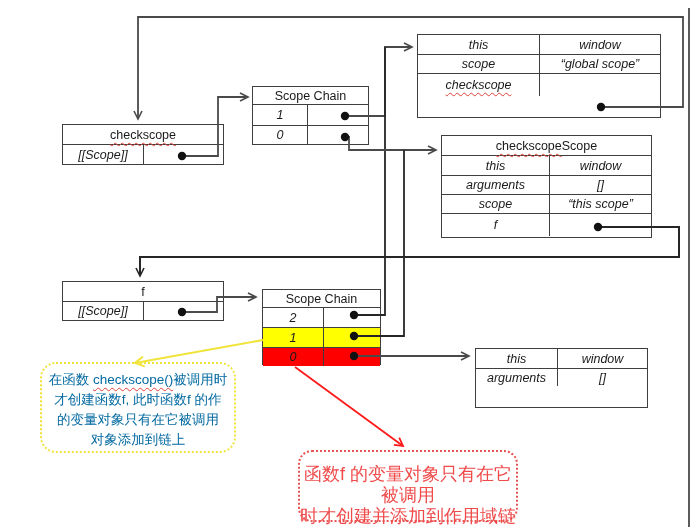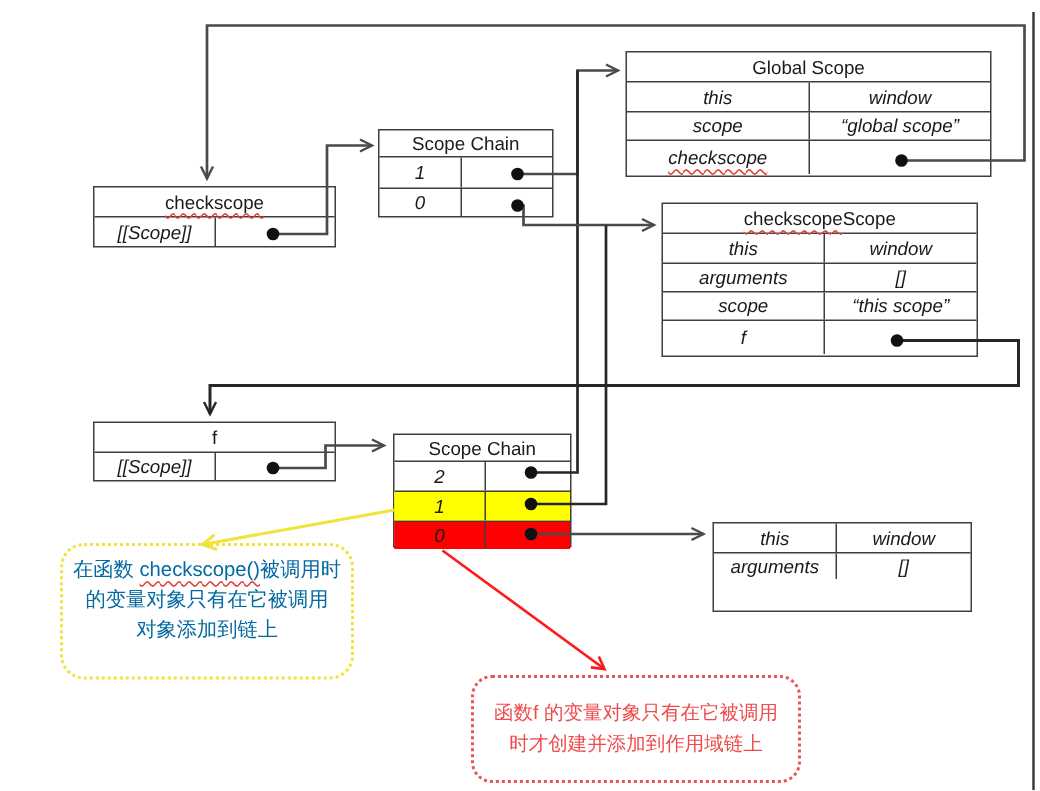--- a/index.html
+++ b/index.html
@@ -15,22 +15,22 @@
   .c1,.c2{box-sizing:border-box;display:flex;align-items:center;justify-content:center;height:100%;}
   .c1{border-right:1.6px solid #3f3f3f;}
   .c2{flex:1;}
   .row-yellow{background:#ffff00;}
   .row-red{background:#ff0000;}
   .squiggle{text-decoration-line:underline;text-decoration-style:wavy;
     text-decoration-color:#e2433b;text-decoration-thickness:1px;text-underline-offset:3px;}
   .callout{position:absolute;box-sizing:border-box;border-radius:16px;text-align:center;z-index:2;}
   #callout-yellow{left:40px;top:362px;width:196px;height:91px;border:2px dotted #f0e43a;
     color:#0369a1;font-size:13.5px;line-height:20px;padding-top:6px;}
-  #callout-red{left:314px;top:450px;width:220px;height:72px;border:2px dotted #e85555;
-    color:#ef4b4b;font-size:13px;line-height:21px;padding-top:12px;border-radius:14px;}
+  #callout-red{left:298px;top:450px;width:220px;height:72px;border:2px dotted #e85555;
+    color:#ef4b4b;font-size:18px;line-height:21px;padding-top:12px;border-radius:14px;}
   #wires{position:absolute;left:0;top:0;z-index:5;pointer-events:none;}
 </style>
 </head>
 <body>
 
 <div id="canvas">
 
   <div class="tbl" style="left:62px;top:124px;width:162px;height:41px;">
     <div class="tbl-title" style="height:20px;">
       <span class="squiggle">checkscope</span>
@@ -47,21 +47,20 @@
       <div class="c1" style="width:55px;">1</div>
       <div class="c2"></div>
     </div>
     <div class="tbl-row" style="height:19px;">
       <div class="c1" style="width:55px;">0</div>
       <div class="c2"></div>
     </div>
   </div>
 
   <div class="tbl" style="left:417px;top:34px;width:244px;height:84px;">
-    <div class="tbl-title" style="height:20px;">Global Scope</div>
     <div class="tbl-row" style="height:19px;">
       <div class="c1" style="width:122px;">this</div>
       <div class="c2">window</div>
     </div>
     <div class="tbl-row" style="height:19px;">
       <div class="c1" style="width:122px;">scope</div>
       <div class="c2">“global scope”</div>
     </div>
     <div class="tbl-row" style="height:23px;">
       <div class="c1" style="width:122px;">
@@ -124,20 +123,21 @@
       <div class="c2">window</div>
     </div>
     <div class="tbl-row" style="height:18px;">
       <div class="c1" style="width:82px;">arguments</div>
       <div class="c2">[]</div>
     </div>
   </div>
 
   <div class="callout" id="callout-yellow">
     <div><span>在函数 </span><span class="squiggle">checkscope()</span><span>被调用时</span></div>
+    <div>才创建函数f, 此时函数f 的作</div>
     <div>的变量对象只有在它被调用</div>
     <div>对象添加到链上</div>
   </div>
 
   <div class="callout" id="callout-red">
     <div>函数f 的变量对象只有在它被调用</div>
     <div>时才创建并添加到作用域链上</div>
   </div>
 
   <svg id="wires" width="693" height="527" viewBox="0 0 693 527">

